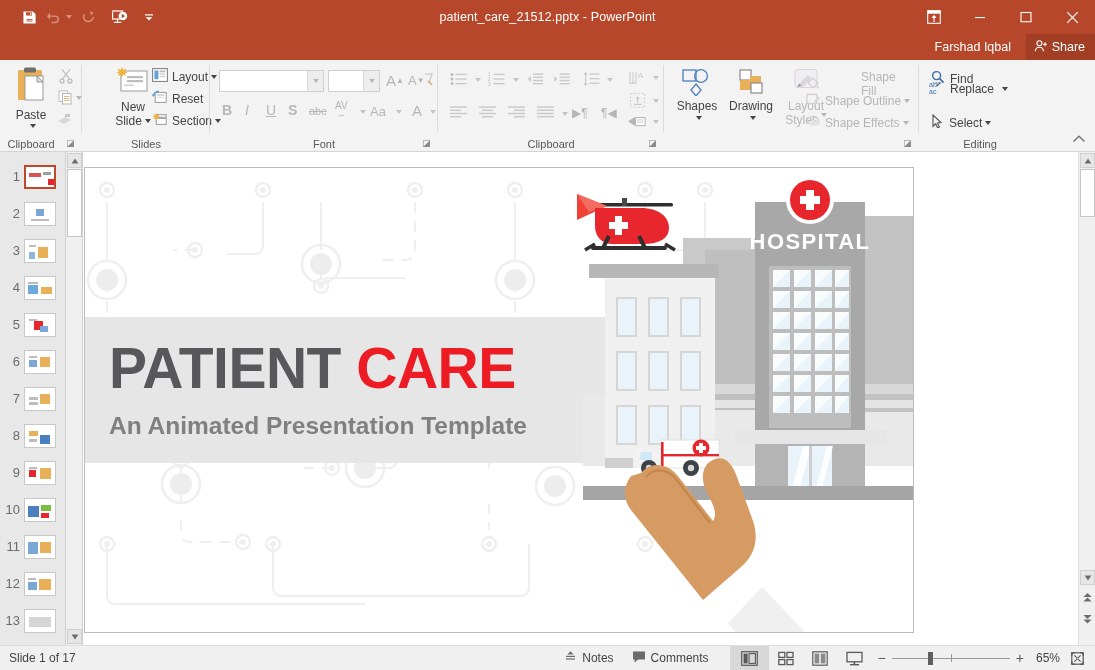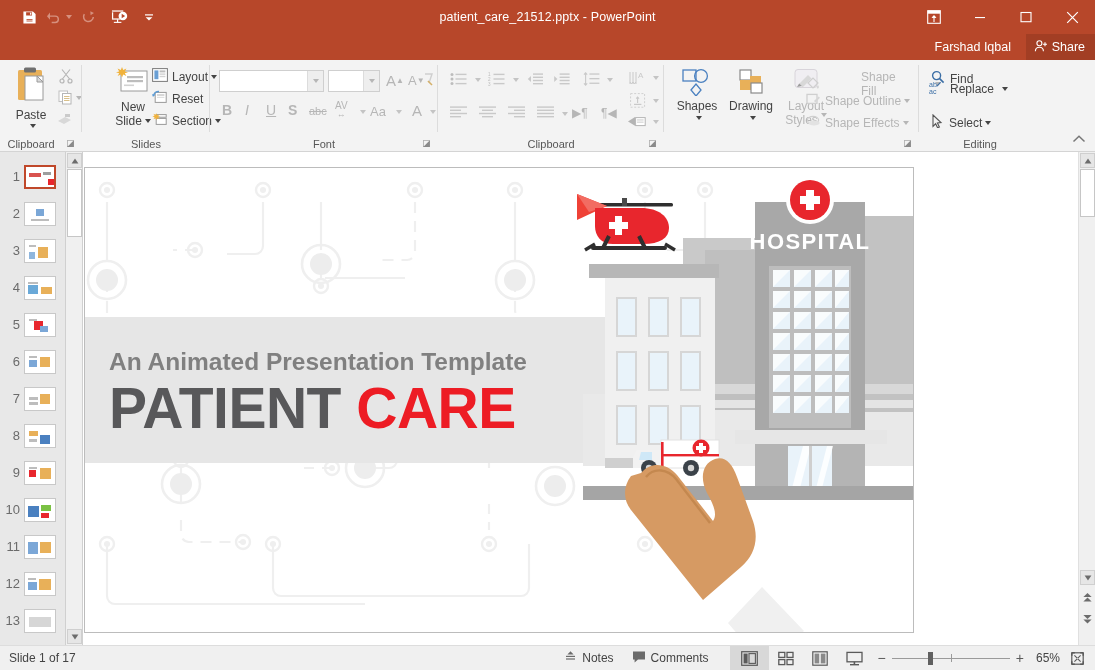--- a/index.html
+++ b/index.html
@@ -972,25 +972,25 @@
           <path d="M16 66l10-6M96 60l10 6" stroke="#2f2f2f" stroke-width="3.4" fill="none"></path>
         </svg>
 
         <svg width="230" height="200" viewBox="0 0 230 200" style="position:absolute;left:525px;top:275px;">
           <path d="M23 30c10-12 26-10 36 2l36 46c4-6 2-14-6-28-8-16-4-30 8-34 10-3 17 4 22 18l16 44c6 18 2 34-12 46l-38 33-72-90c-8-10-8-24 0-34z" transform="translate(8,0)" fill="#d69a63"></path>
           <path d="M28 34c8-10 22-8 30 2l34 44" transform="translate(8,0)" fill="none" stroke="#c4884f" stroke-width="2.4"></path>
           <path d="M118 180l34-36 42 44-40 34z" fill="#f0f0f0"></path>
         </svg>
 
         <div style="position:absolute;left:24px;top:168px;">
-          <div style="font-size:24.5px; font-weight:bold; color:#808080; margin-top:12px; white-space:nowrap;">An Animated Presentation Template</div>
           <div style="font-size:57px; font-weight:bold; letter-spacing:-0.5px; line-height:64px; white-space:nowrap;">
             <span style="color:#58585a;">PATIENT</span>
             <span style="color:#ed1c24;">CARE</span>
           </div>
+          <div style="font-size:24.5px; font-weight:bold; color:#808080; margin-top:12px; white-space:nowrap;">An Animated Presentation Template</div>
         </div>
 
       </div>
     </div>
 
     <div class="vscroll">
       <div class="vs-btn" style="top:1px;">
         <svg width="8" height="6" viewBox="0 0 8 6">
             <path d="M4 0.6L7.4 5.4H0.6z" fill="#6c6c6c"></path>
           </svg>

